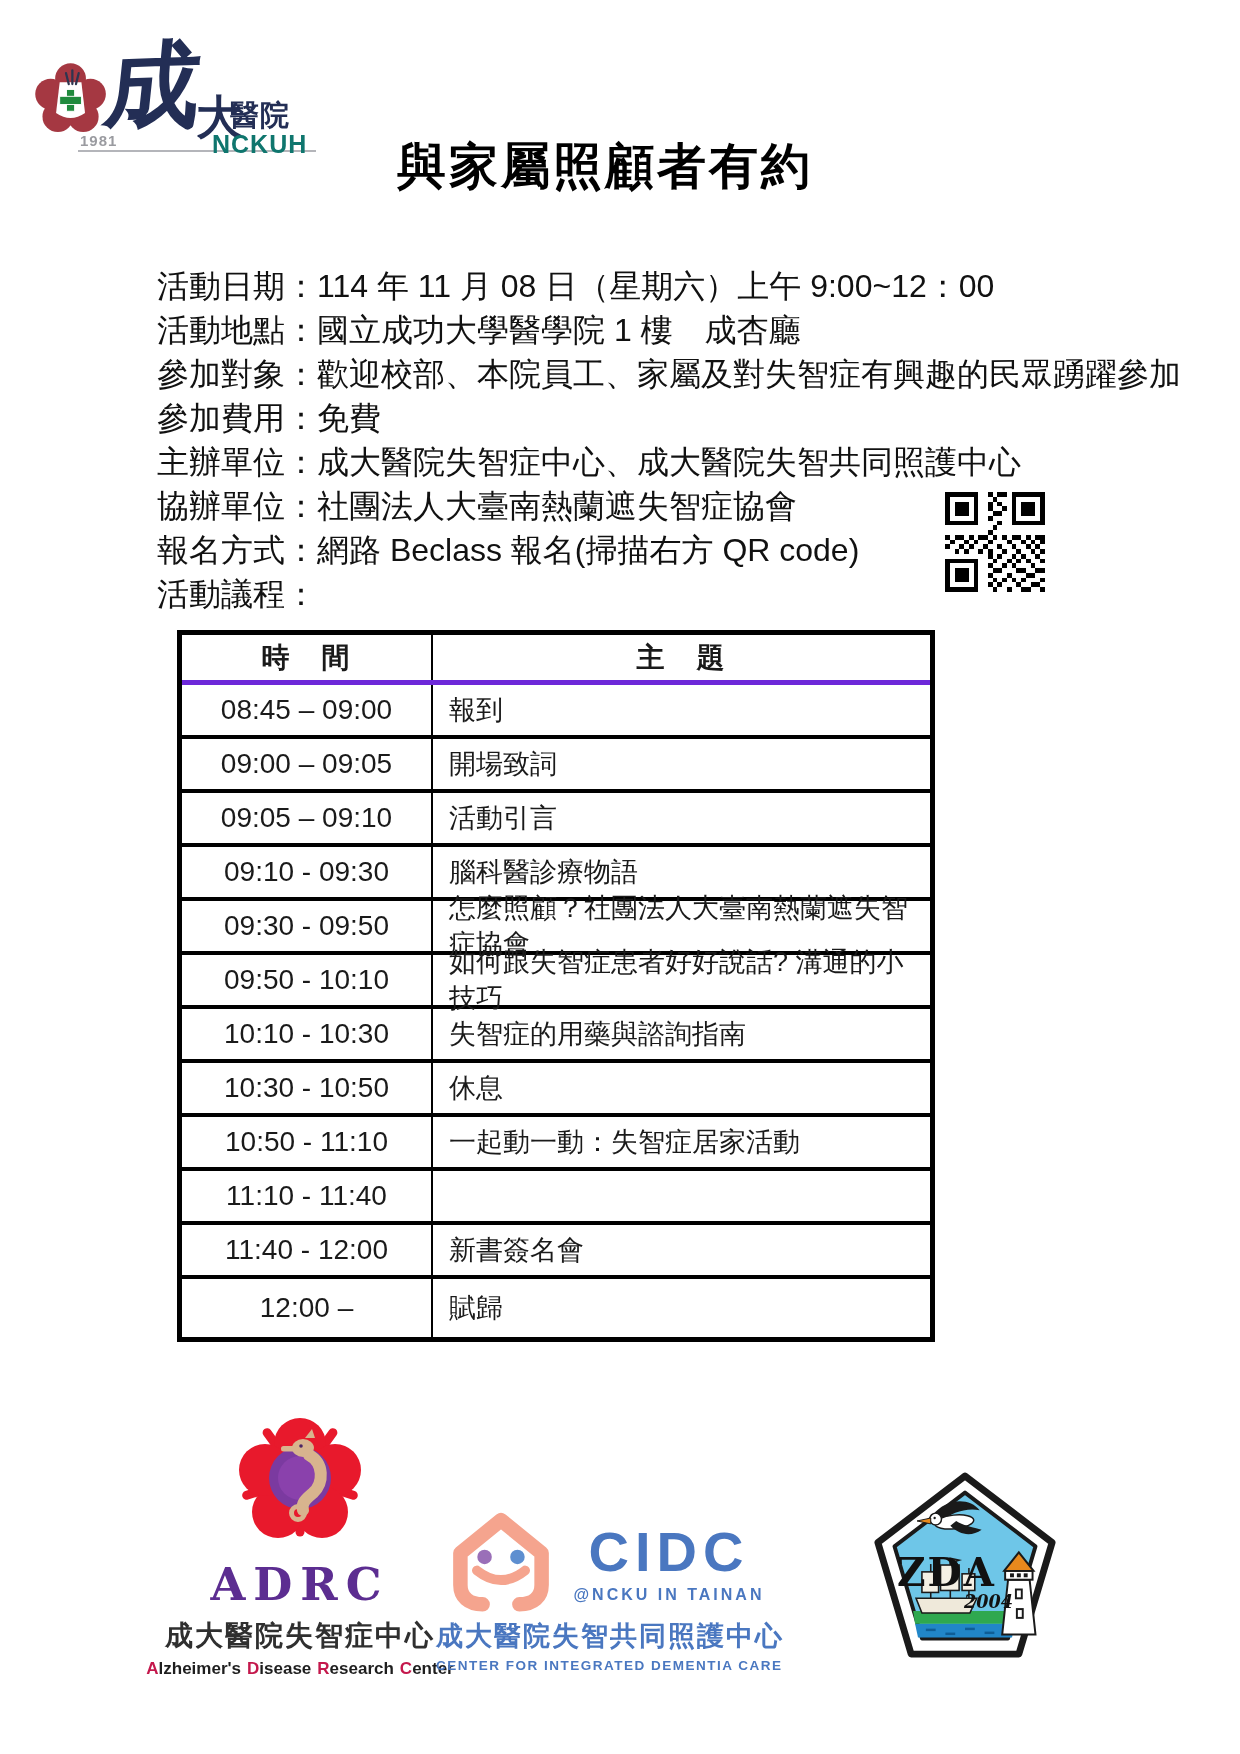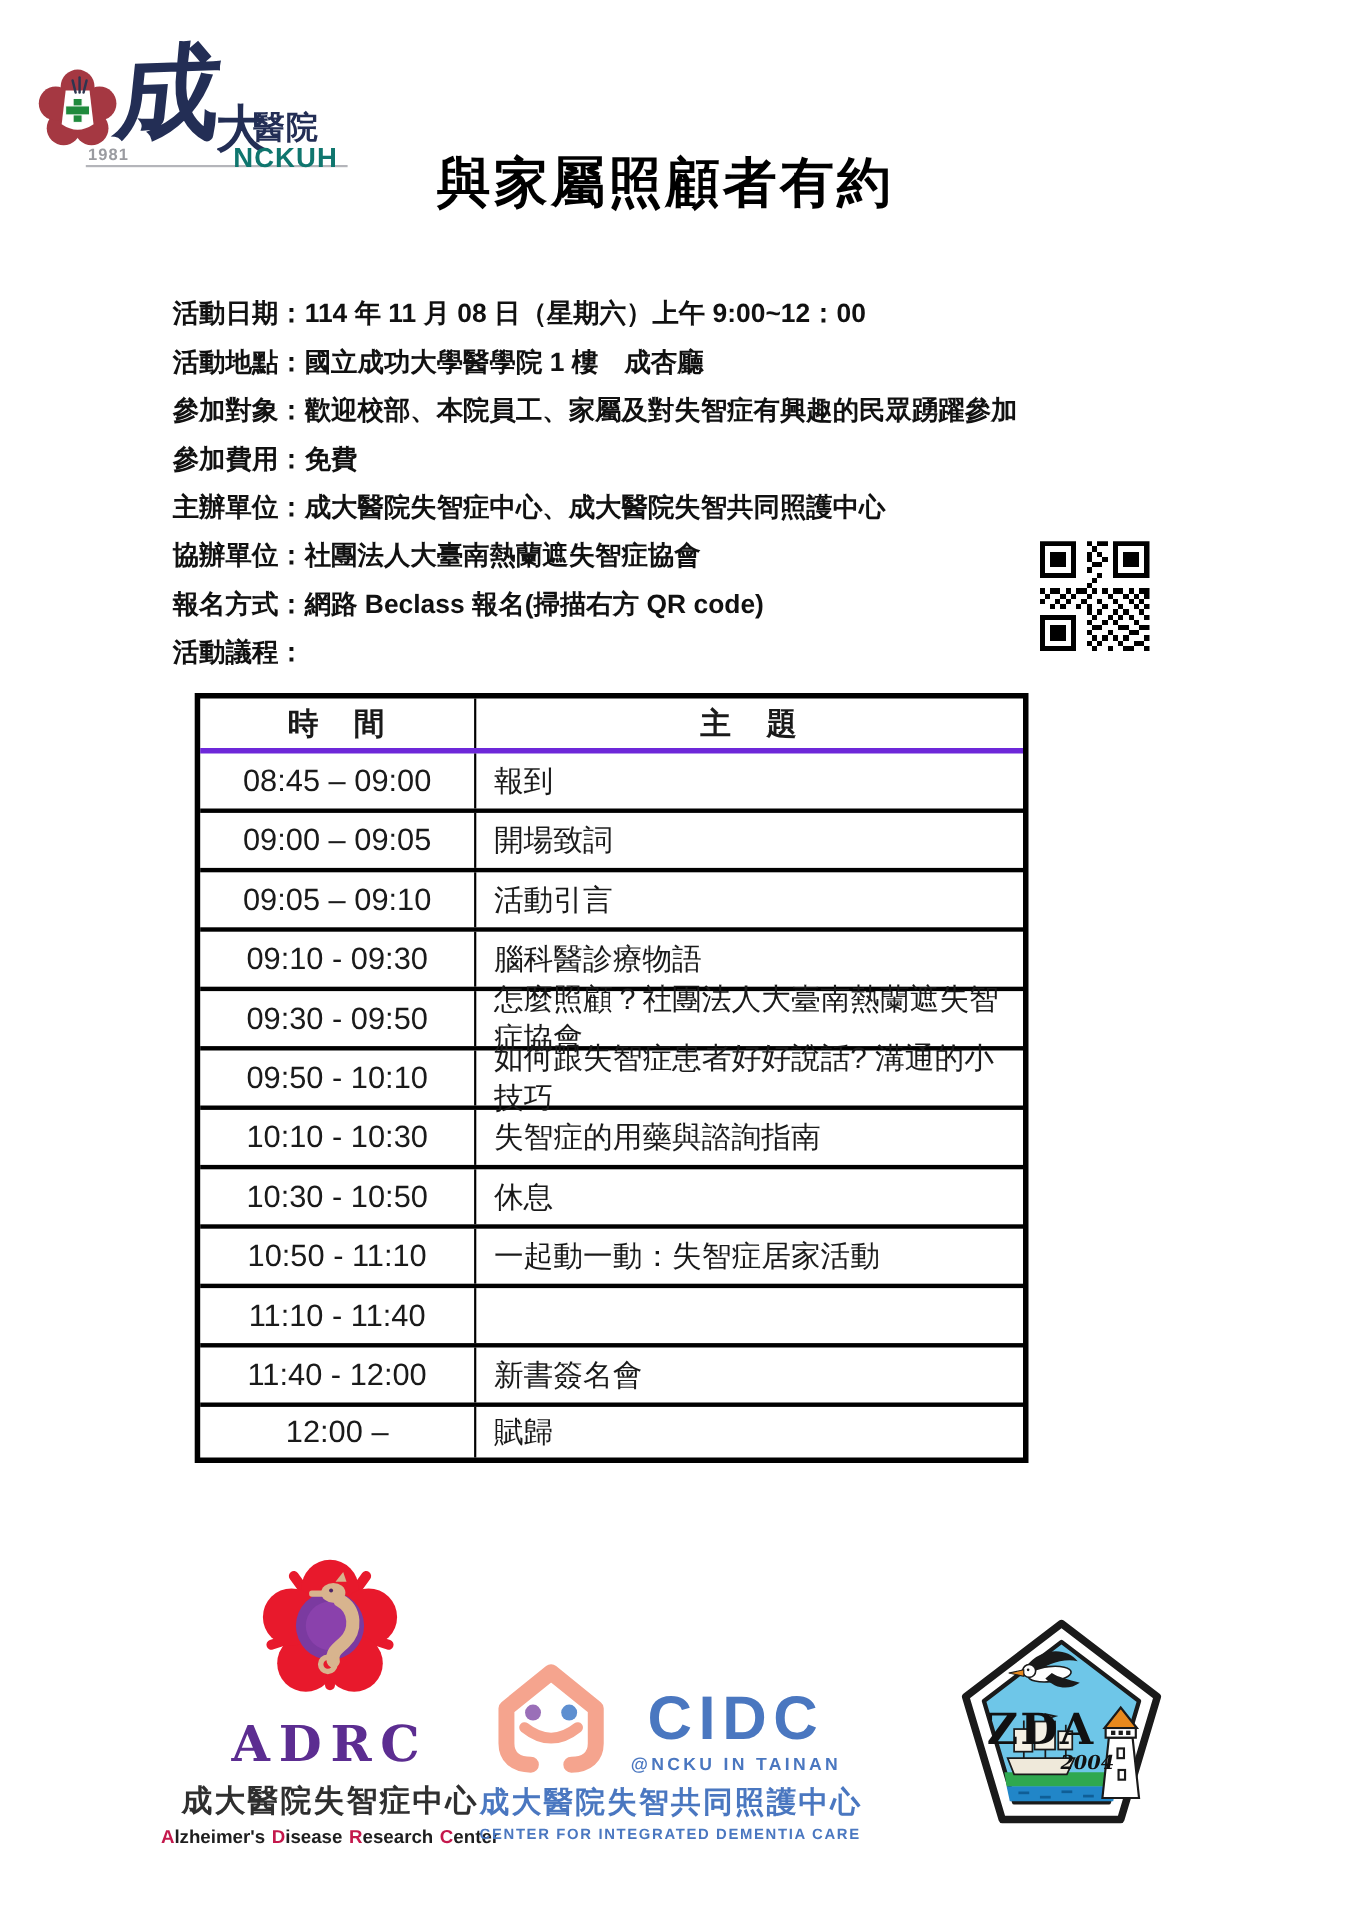--- a/index.html
+++ b/index.html
@@ -14,45 +14,45 @@
   .nckuh-underline{position:absolute;left:50px;top:104px;width:238px;height:2px;background:#b4b5ba;}
   .nckuh-cheng{position:absolute;left:78px;top:-8px;font-size:95px;line-height:1;font-weight:900;color:#232E55;transform:skewX(-8deg) rotate(-2deg);}
   .nckuh-da{position:absolute;left:168px;top:48px;font-size:46px;line-height:1;font-weight:800;color:#232E55;}
   .nckuh-suffix{position:absolute;left:202px;top:50px;font-size:29px;font-weight:700;color:#232E55;letter-spacing:1px;}
   .nckuh-en{position:absolute;left:184px;top:84px;font-size:25px;font-weight:800;color:#0f766e;letter-spacing:1px;}
   
   .doc-title{position:absolute;left:0;top:134px;width:1240px;text-align:center;
     font-size:49px;font-weight:800;letter-spacing:3px;color:#000;transform:translateX(-15px);}
   
   .info-block{position:absolute;left:157px;top:264px;width:950px;}
-  .info-line{font-size:24px;line-height:44px;white-space:nowrap;color:#111;font-weight:bold;}
+  .info-line{font-size:32px;line-height:44px;white-space:nowrap;color:#111;}
   
   .qr{position:absolute;left:945px;top:492px;width:100px;height:100px;}
   
   .sched{position:absolute;left:177px;top:630px;width:758px;border:5px solid #000;box-sizing:border-box;background:#fff;}
   .sched-header{display:flex;height:45px;border-bottom:5px solid #6d28d9;font-weight:700;}
   .sched-row{display:flex;height:54px;border-bottom:4px solid #000;box-sizing:border-box;}
-  .sched-row:last-child{border-bottom:none;height:46px;border-radius:14px;}
+  .sched-row:last-child{border-bottom:none;height:58px;border-radius:14px;}
   .cell-time{width:251px;flex:0 0 251px;border-right:2px solid #000;box-sizing:border-box;
     display:flex;align-items:center;justify-content:center;font-size:28px;}
   .cell-topic{flex:1;display:flex;align-items:center;padding-left:16px;font-size:27px;}
   .sched-header .cell-time,.sched-header .cell-topic{font-size:28px;letter-spacing:2px;}
   .sched-header .cell-topic{justify-content:center;padding-left:0;}
   
   .adrc{position:absolute;left:118px;top:1406px;width:364px;text-align:center;}
   .adrc-acronym{margin-top:2px;font-family:"DejaVu Serif","Liberation Serif",serif;
     font-size:45px;font-weight:600;letter-spacing:8px;color:#5C2D91;line-height:1.0;}
   .adrc-zh{margin-top:10px;font-size:28px;font-weight:600;letter-spacing:2px;color:#2f2f2f;}
   .adrc-en{margin-top:4px;font-size:17px;font-weight:700;color:#1e1e1e;}
   .adrc-word{display:inline-block;margin:0 3px;}
   .adrc-word::first-letter{color:#C4184C;}
   .cidc{position:absolute;left:436px;top:1496px;width:330px;text-align:center;}
   .cidc-top{display:flex;align-items:flex-start;justify-content:center;gap:10px;}
   .cidc-right{display:flex;flex-direction:column;align-items:center;margin-top:28px;}
-  .cidc-acronym{font-size:56px;font-weight:800;letter-spacing:6px;color:#4A77C0;line-height:1;margin-top:10px;}
+  .cidc-acronym{font-size:56px;font-weight:800;letter-spacing:6px;color:#4A77C0;line-height:1;}
   .cidc-tagline{margin-top:6px;font-size:16px;font-weight:600;letter-spacing:3px;color:#4A77C0;}
   .cidc-zh{margin-top:6px;font-size:27px;font-weight:700;letter-spacing:2px;color:#4A77C0;white-space:nowrap;}
   .cidc-en{margin-top:4px;font-size:13.5px;font-weight:600;letter-spacing:1.5px;color:#4A77C0;white-space:nowrap;}
   .zda{position:absolute;left:872px;top:1470px;}
 </style>
 </head>
 <body>
 
 <div class="page">
 

